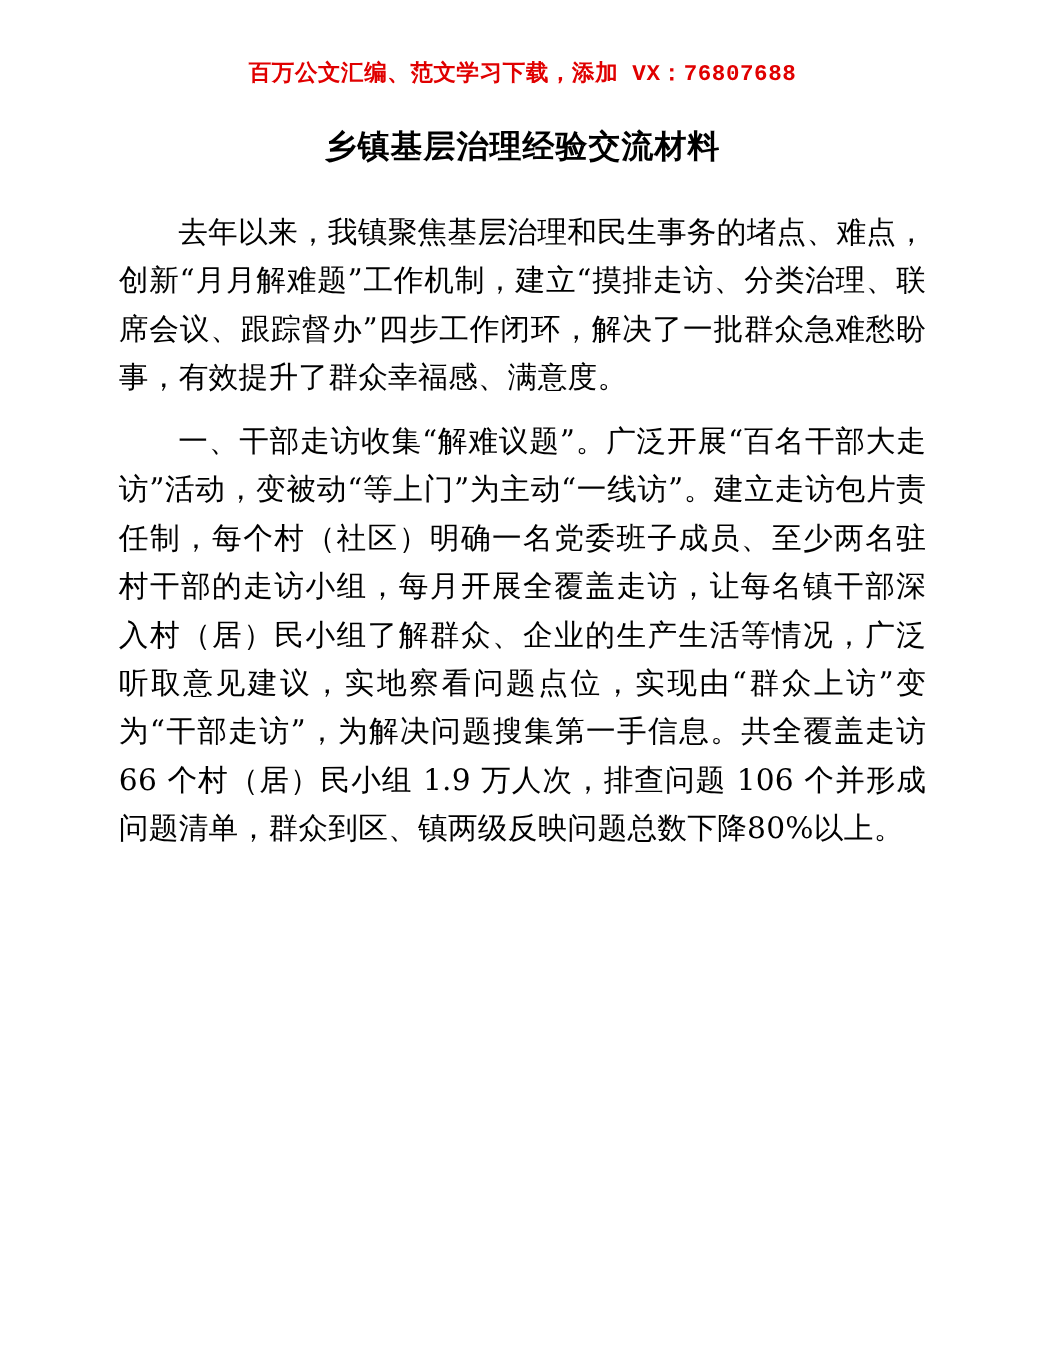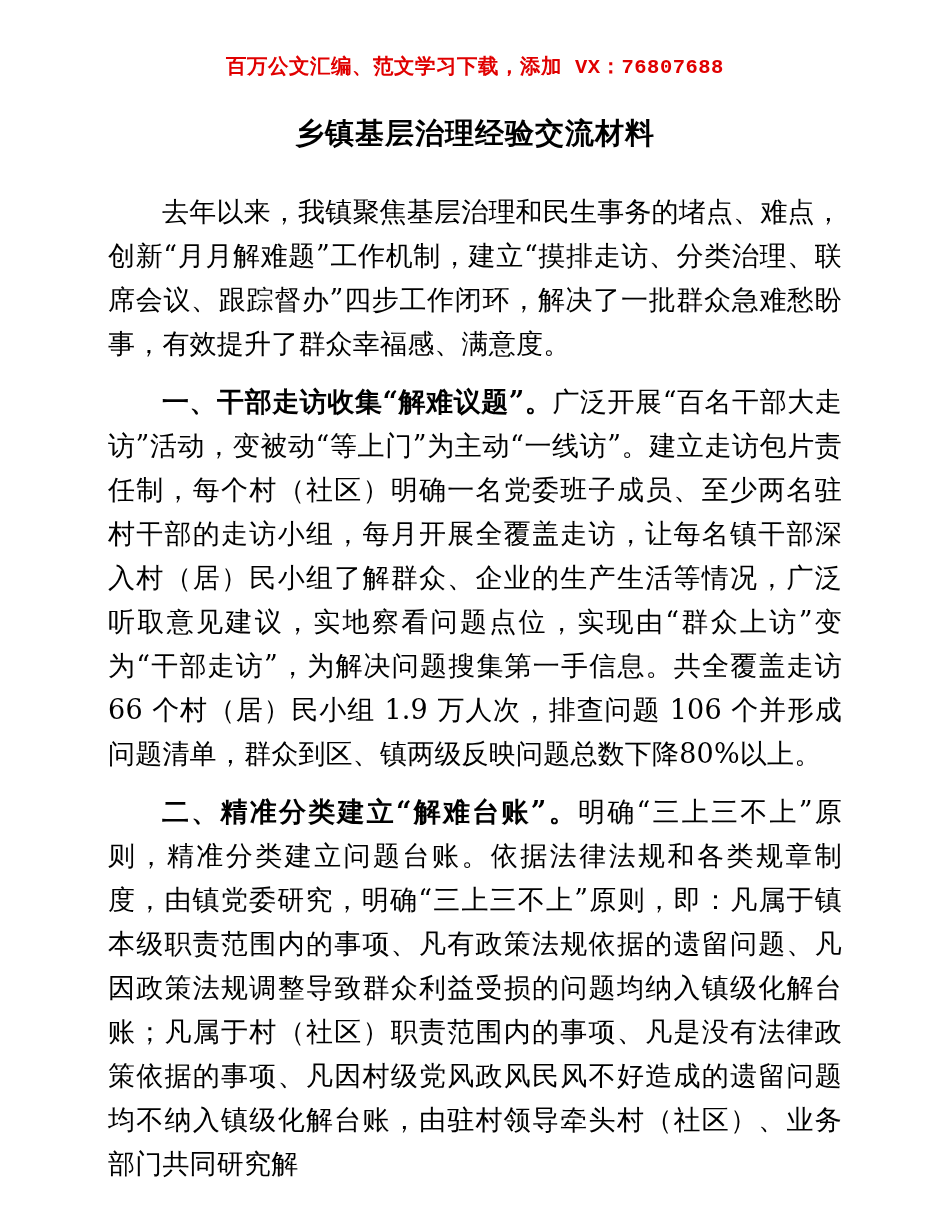--- a/index.html
+++ b/index.html
@@ -43,37 +43,34 @@
   .para {
     font-size: 27px;
     line-height: 44px;
     text-align: justify;
     text-justify: inter-ideograph;
     text-indent: 2em;
     margin: 0 0 14px 0;
     letter-spacing: 0.2px;
   }
   .para .lead {
-    font-weight: bold;
+    font-weight: normal;
   }
 </style>
 </head>
 <body>
 
 <div class="page">
 
   <div class="watermark">百万公文汇编、范文学习下载，添加 VX：76807688</div>
 
   <h1 class="doc-title">乡镇基层治理经验交流材料</h1>
 
   <p class="para">
     <span>去年以来，我镇聚焦基层治理和民生事务的堵点、难点，创新“月月解难题”工作机制，建立“摸排走访、分类治理、联席会议、跟踪督办”四步工作闭环，解决了一批群众急难愁盼事，有效提升了群众幸福感、满意度。</span>
   </p>
 
   <p class="para">
     <span class="lead">一、干部走访收集“解难议题”。</span><span>广泛开展“百名干部大走访”活动，变被动“等上门”为主动“一线访”。建立走访包片责任制，每个村（社区）明确一名党委班子成员、至少两名驻村干部的走访小组，每月开展全覆盖走访，让每名镇干部深入村（居）民小组了解群众、企业的生产生活等情况，广泛听取意见建议，实地察看问题点位，实现由“群众上访”变为“干部走访”，为解决问题搜集第一手信息。共全覆盖走访 66 个村（居）民小组 1.9 万人次，排查问题 106 个并形成问题清单，群众到区、镇两级反映问题总数下降80%以上。</span>
   </p>
 
-  <p class="para">
-    <span class="lead">二、精准分类建立“解难台账”。</span><span>明确“三上三不上”原则，精准分类建立问题台账。依据法律法规和各类规章制度，由镇党委研究，明确“三上三不上”原则，即：凡属于镇本级职责范围内的事项、凡有政策法规依据的遗留问题、凡因政策法规调整导致群众利益受损的问题均纳入镇级化解台账；凡属于村（社区）职责范围内的事项、凡是没有法律政策依据的事项、凡因村级党风政风民风不好造成的遗留问题均不纳入镇级化解台账，由驻村领导牵头村（社区）、业务部门共同研究解</span>
-  </p>
 
 </div>
 
 </body></html>

